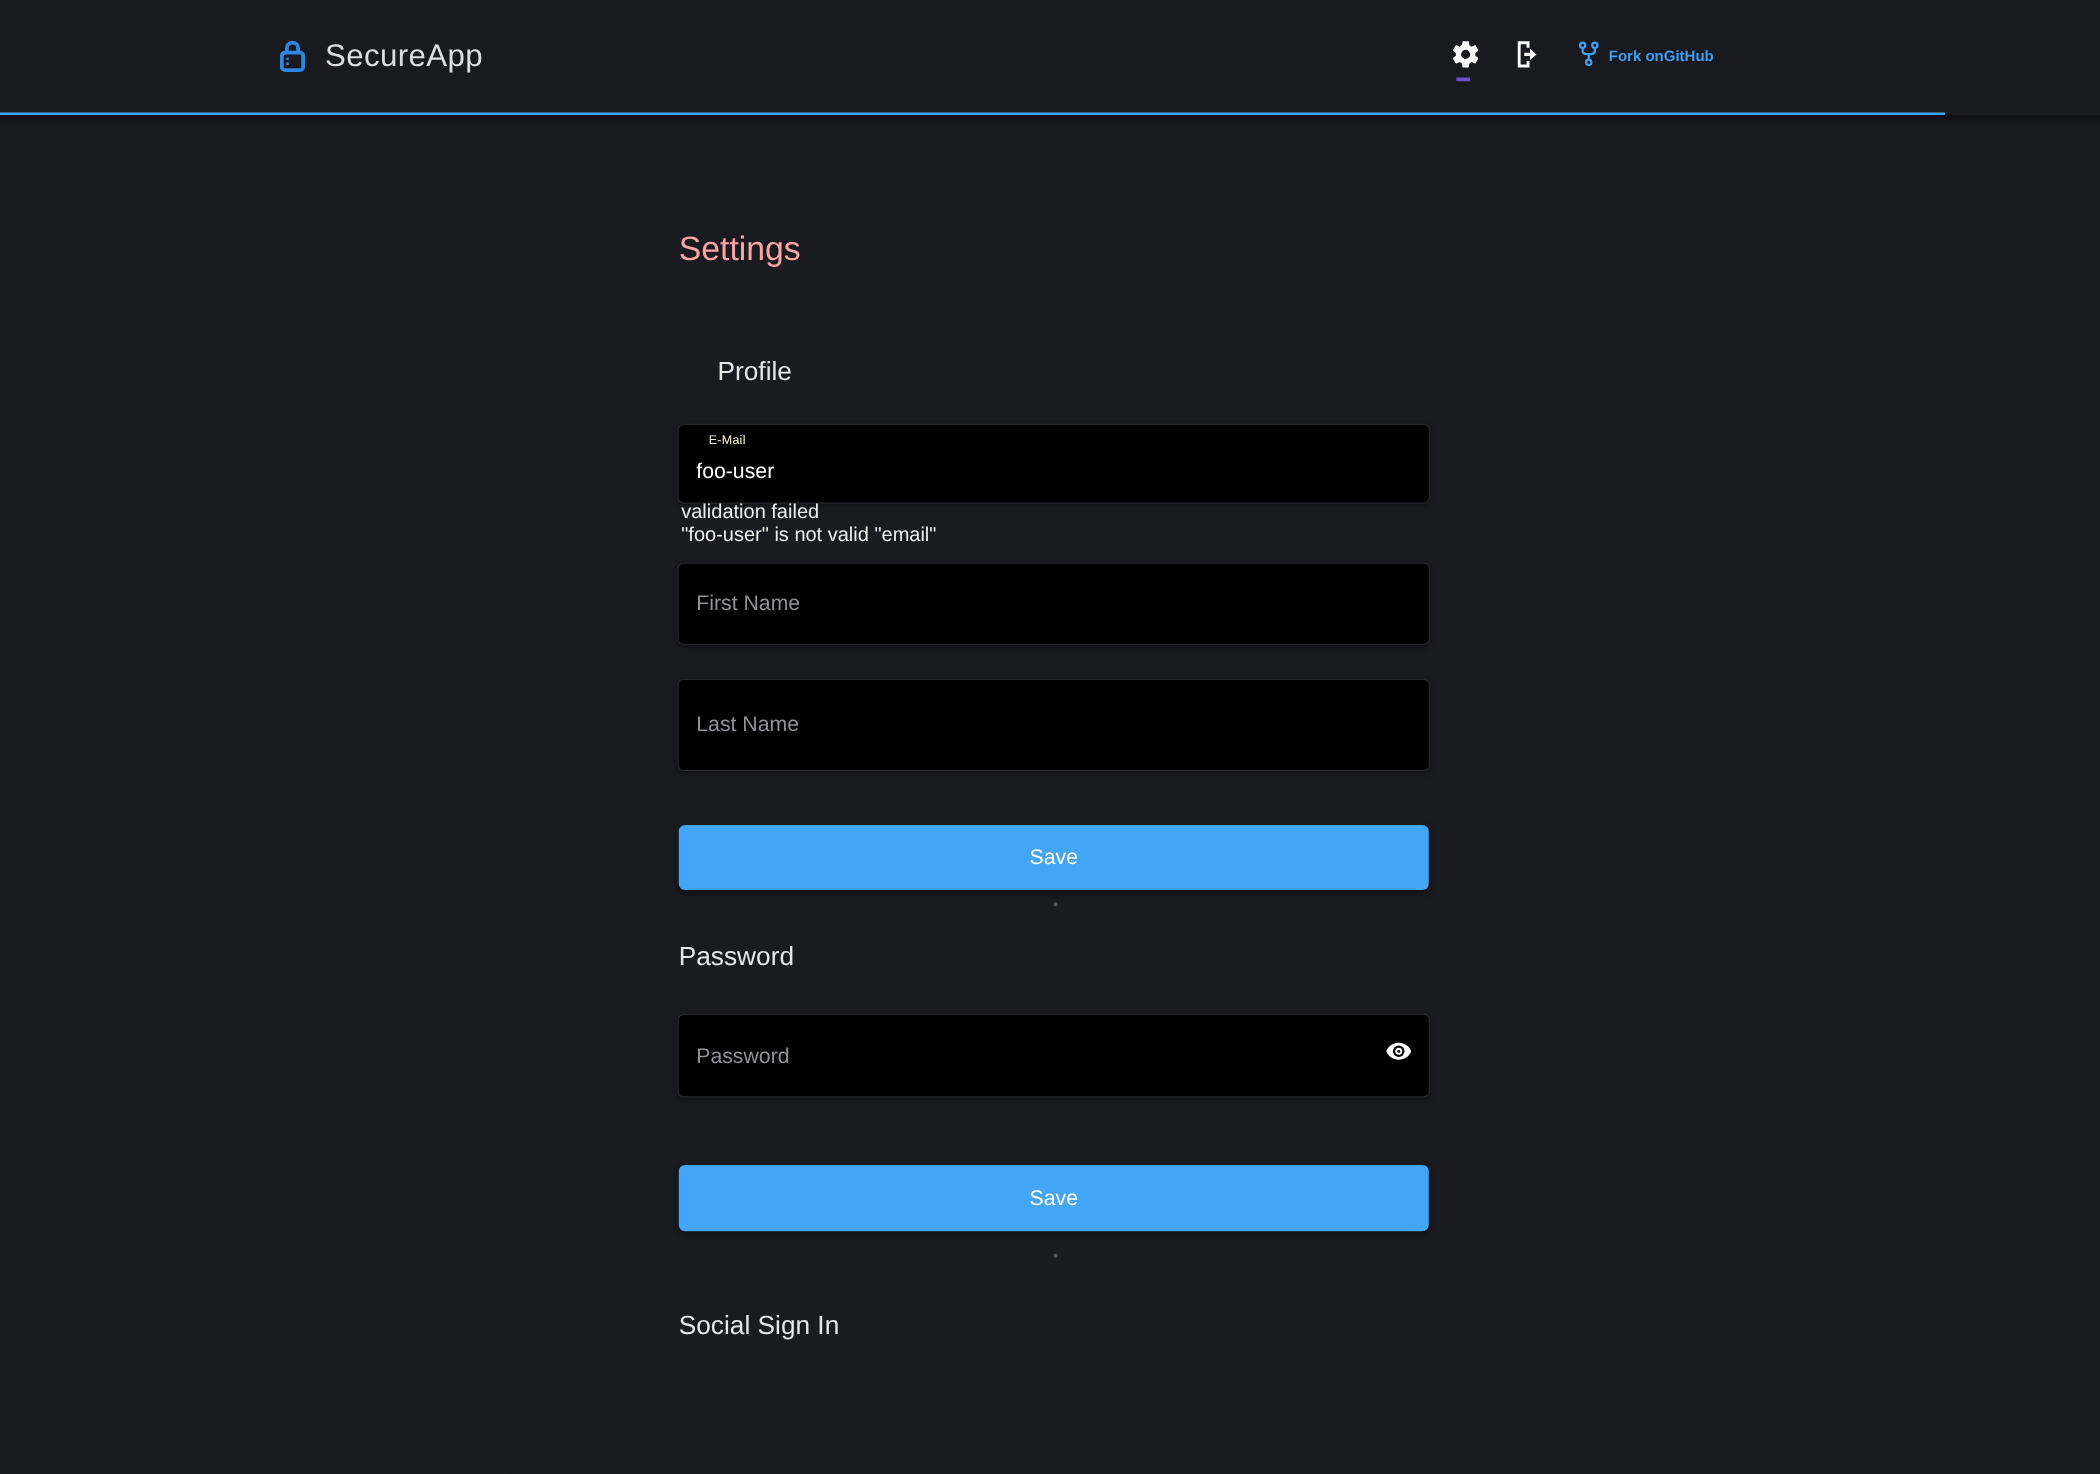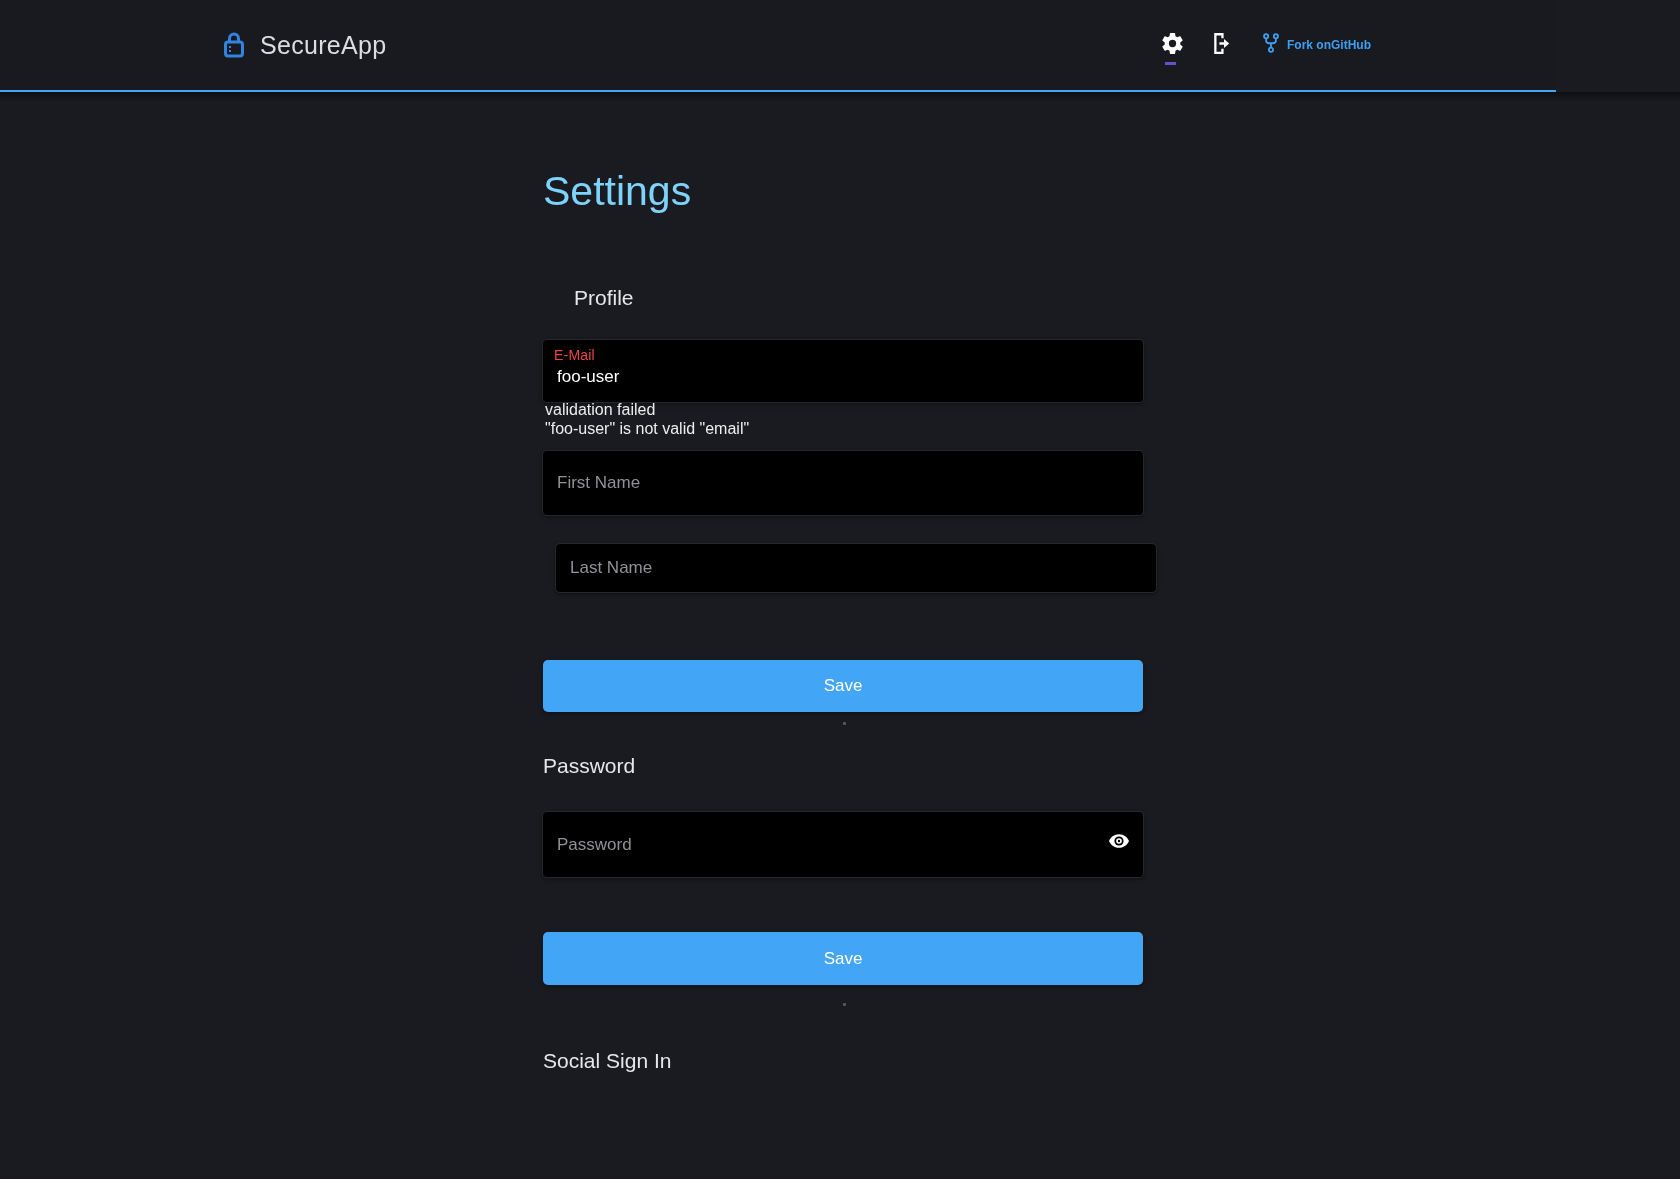--- a/index.html
+++ b/index.html
@@ -42,50 +42,50 @@
 
   
   main {
     position:absolute; top:94px; left:543px; width:600px; height:1085px;
   }
   .page-shadow {
     position:absolute; top:92px; left:0; width:1680px; height:10px;
     background:linear-gradient(rgba(0,0,0,.45), rgba(0,0,0,0)); z-index:1;
     pointer-events:none;
   }
-  h1 { position:absolute; top:74px; left:0; font-size:41px; font-weight:400; color:#7dd3fc; }
+  h1 { position:absolute; top:90px; left:0; font-size:27px; font-weight:400; color:#fca5a5; }
   h2 { position:absolute; left:0; font-size:21px; font-weight:400; color:#e6e7e9; }
   .pos-profile  { top:192px;margin-left:31px; }
   .pos-password { top:660px; }
   .pos-social   { top:955px; }
 
   .field {
     position:absolute; left:0; width:600px;
     background: var(--field-bg, #000);
     border-radius:4px;
     box-shadow: 0 0 0 1px #26272d, 0 2px 5px rgba(0,0,0,.45);
   }
   .field input {
     background:transparent; border:none; outline:none;
     color:#fff; font-size:17px; font-family:inherit;
     width:100%; height:100%; padding:0 14px; display:block;
   }
   .field input::placeholder { color: var(--text-muted, #909197); opacity:1; }
 
   .email-field { top:246px; height:62px; }
   .email-field .flabel {
-    position:absolute; top:7px; left:11px; font-size:14px;
-    color:#ef4444; letter-spacing:.2px;
+    position:absolute; top:7px; left:24px; font-size:10px;
+    color:#fef9c3; letter-spacing:.2px;
   }
   .email-field input { position:absolute; top:22px; left:0; height:30px; }
 
   .verror { position:absolute; top:306px; left:2px; font-size:16px; line-height:19px; color:#ededee; }
 
   .first-field { top:357px; height:64px; }
-  .last-field  { top:450px; height:48px;margin-left:13px; }
+  .last-field  { top:450px; height:72px; }
 
   .pass-field  { top:718px; height:65px; }
   .eye-btn {
     position:absolute; right:10px; top:50%; transform:translateY(-58%);
     background:none; border:none; cursor:pointer; padding:2px;
     display:flex; align-items:center;
   }
 
   .btn {
     position:absolute; left:0; width:600px; height:52px;

